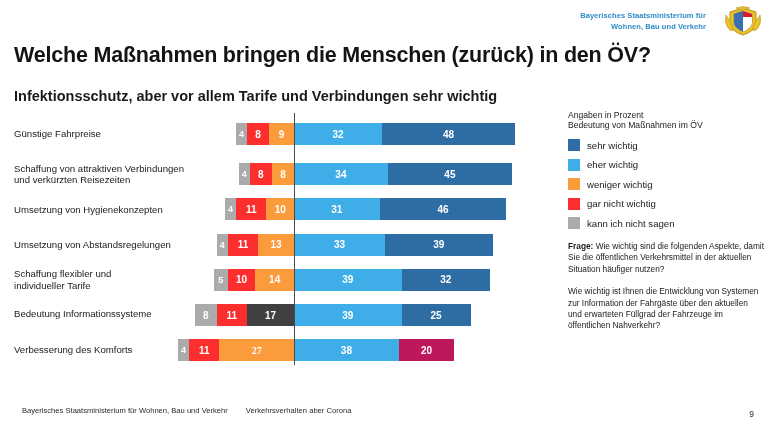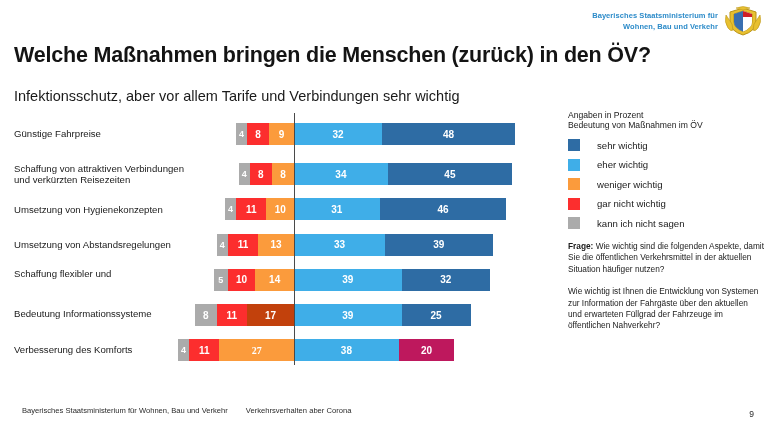--- a/index.html
+++ b/index.html
@@ -4,35 +4,35 @@
 <style>
   html,body{margin:0;padding:0;}
   body{
     width:770px;height:433px;background:#ffffff;overflow:hidden;
     font-family:"Liberation Sans","DejaVu Sans",sans-serif;
     color:#1a1a1a;position:relative;
   }
   .slide{position:absolute;inset:0;}
 
   
-  .logo-block{position:absolute;top:6px;right:8px;display:flex;align-items:center;gap:6px;margin-left:34px;}
+  .logo-block{position:absolute;top:6px;right:8px;display:flex;align-items:center;gap:18px;margin-left:34px;}
   .logo-text{
     text-align:right;font-size:7.5px;line-height:11px;color:#2c8bc9;font-weight:600;
     letter-spacing:.01em;white-space:nowrap;
   }
   .coa{width:38px;height:30px;position:relative;flex:0 0 auto;}
 
   
   .title{
     position:absolute;left:14px;top:43px;width:740px;
     font-size:21.5px;font-weight:bold;letter-spacing:-.2px;color:#141414;
   }
   .subtitle{
     position:absolute;left:14px;top:88px;width:560px;
-    font-size:14.5px;font-weight:400;color:#1a1a1a;
+    font-size:14.5px;font-weight:700;color:#1a1a1a;
   }
 
   
   .chart{position:absolute;left:0px;top:120px;width:560px;height:262px;}
   .rows{position:absolute;inset:0;}
   .row{position:absolute;left:0;width:560px;height:22px;}
   .row-label{
     position:absolute;left:14px;width:205px;
     font-size:9.6px;line-height:11.6px;color:#1a1a1a;text-align:left;
   }
@@ -42,21 +42,21 @@
     font-size:10px;font-weight:bold;color:#ffffff;box-sizing:border-box;
   }
   .divider{
     position:absolute;left:294px;top:-7px;width:1.3px;height:252px;background:#4a4a4a;
   }
 
   
   .side{position:absolute;left:568px;top:110px;width:196px;}
   .angaben{font-size:8.6px;color:#1a1a1a;margin-bottom:0;}
   .legend-title{font-size:8.6px;line-height:11px;color:#1a1a1a;margin-bottom:8px;}
-  .legend-item{display:flex;align-items:center;gap:17px;margin-bottom:7.5px;}
+  .legend-item{display:flex;align-items:center;gap:7px;margin-bottom:7.5px;}
   .swatch{width:12px;height:12px;flex:0 0 auto;}
   .legend-label{font-size:9.6px;color:#1a1a1a;}
   .qblock{margin-top:12px;font-size:8.3px;line-height:11.4px;color:#1a1a1a;}
   .qblock b{font-weight:bold;}
   .qblock p{margin:0 0 11px 0;}
 
   
   .footer{
     position:absolute;left:22px;bottom:18px;font-size:7.6px;color:#2a2a2a;
     display:flex;gap:18px;
@@ -138,37 +138,38 @@
             <div class="seg" style="width: 11.04px; background: rgb(171, 171, 171); font-size: 9px;">4</div>
             <div class="seg" style="width: 30.36px; background: rgb(252, 46, 46);">11</div>
             <div class="seg" style="width: 35.88px; background: rgb(251, 155, 60);">13</div>
             <div class="seg" style="width: 91.08px; background: rgb(63, 174, 232);">33</div>
             <div class="seg" style="width: 107.64px; background: rgb(46, 108, 164);">39</div>
           </div>
         </div>
         <div class="row" style="top: 148.8px;">
           <div class="row-label" style="top: -0.6px;">
             <div>Schaffung flexibler und</div>
+            <div>individueller Tarife</div>
           </div>
           <div class="bar" style="left: 213.96px;">
             <div class="seg" style="width: 13.8px; background: rgb(171, 171, 171); font-size: 9px;">5</div>
             <div class="seg" style="width: 27.6px; background: rgb(252, 46, 46);">10</div>
             <div class="seg" style="width: 38.64px; background: rgb(251, 155, 60);">14</div>
             <div class="seg" style="width: 107.64px; background: rgb(63, 174, 232);">39</div>
             <div class="seg" style="width: 88.32px; background: rgb(46, 108, 164);">32</div>
           </div>
         </div>
         <div class="row" style="top: 184px;">
           <div class="row-label" style="top: 4px;">
             <div>Bedeutung Informationssysteme</div>
           </div>
           <div class="bar" style="left: 194.64px;">
             <div class="seg" style="width: 22.08px; background: rgb(171, 171, 171);">8</div>
             <div class="seg" style="width: 30.36px; background: rgb(252, 46, 46);">11</div>
-            <div class="seg" style="width: 46.92px; background: #c2410c;">17</div>
+            <div class="seg" style="width: 46.92px; background: #404040;">17</div>
             <div class="seg" style="width: 107.64px; background: rgb(63, 174, 232);">39</div>
             <div class="seg" style="width: 69px; background: rgb(46, 108, 164);">25</div>
           </div>
         </div>
         <div class="row" style="top: 219px;">
           <div class="row-label" style="top: 5.2px;">
             <div>Verbesserung des Komforts</div>
           </div>
           <div class="bar" style="left: 178.08px;">
             <div class="seg" style="width: 11.04px; background: rgb(171, 171, 171); font-size: 9px;">4</div>

